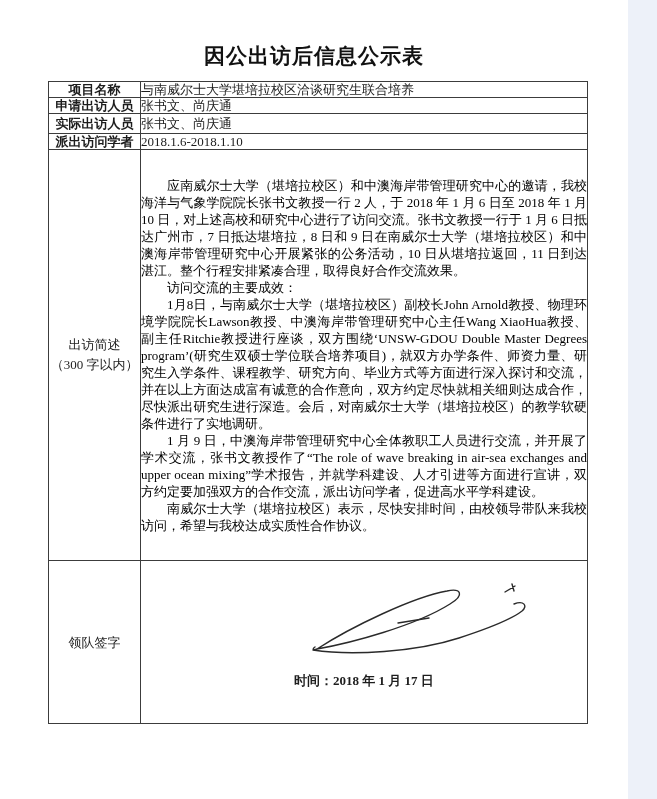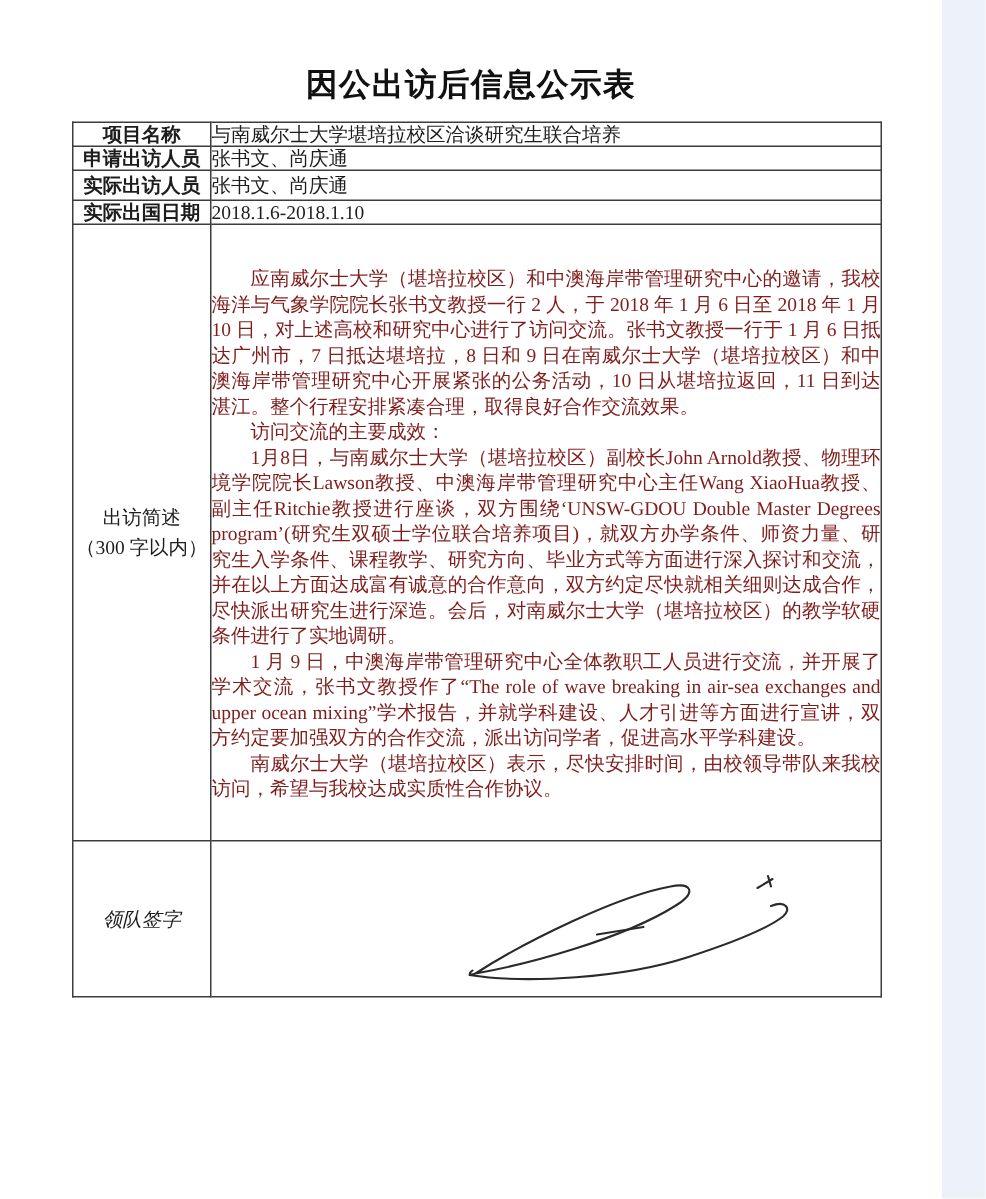--- a/index.html
+++ b/index.html
@@ -27,25 +27,25 @@
   }
   td.lab{text-align:center;font-weight:bold;}
   td.lab-plain{text-align:center;font-weight:normal;}
   td.val{padding-left:9px;text-align:left;}
   tr.r1{height:19px;}
   tr.r2{height:16px;}
   tr.r3{height:15px;}
   tr.r4{height:20px;}
   tr.r5{height:16px;}
   tr.r6{height:411px;}
-  tr.r7{height:104px;font-style:italic;}
+  tr.r7{height:163px;}
   td.summary-cell{vertical-align:top;padding:9px 9px 0 11px;}
   td.summary-cell p{
     margin:0;text-indent:2em;text-align:justify;
-    font-size:13px;line-height:17px;color:#7f1d1d;
+    font-size:13px;line-height:17px;color:#000000;
   }
   .sum-label div{line-height:20px;font-size:13px;}
   td.sig-cell{position:relative;padding:0;}
   .sig-svg{position:absolute;left:160px;top:14px;}
   .sig-date{
     position:absolute;left:153px;top:112px;
     font-size:13px;font-weight:bold;color:#1d1d1d;white-space:nowrap;
   }
 </style>
 </head>
@@ -68,21 +68,21 @@
     </tr>
     <tr class="r3">
       <td class="lab">申请出访人员</td>
       <td class="val" colspan="3">张书文、尚庆通</td>
     </tr>
     <tr class="r4">
       <td class="lab">实际出访人员</td>
       <td class="val" colspan="3">张书文、尚庆通</td>
     </tr>
     <tr class="r5">
-      <td class="lab">实际出国日期</td>
+      <td class="lab">派出访问学者</td>
       <td class="val" colspan="3">2018.1.6-2018.1.10</td>
     </tr>
     <tr class="r6">
       <td class="lab-plain sum-label">
         <div>出访简述</div>
         <div>（300 字以内）</div>
       </td>
       <td class="summary-cell" colspan="3">
         <p>应南威尔士大学（堪培拉校区）和中澳海岸带管理研究中心的邀请，我校海洋与气象学院院长张书文教授一行 2 人，于 2018 年 1 月 6 日至 2018 年 1 月 10 日，对上述高校和研究中心进行了访问交流。张书文教授一行于 1 月 6 日抵达广州市，7 日抵达堪培拉，8 日和 9 日在南威尔士大学（堪培拉校区）和中澳海岸带管理研究中心开展紧张的公务活动，10 日从堪培拉返回，11 日到达湛江。整个行程安排紧凑合理，取得良好合作交流效果。</p>
         <p>访问交流的主要成效：</p>

